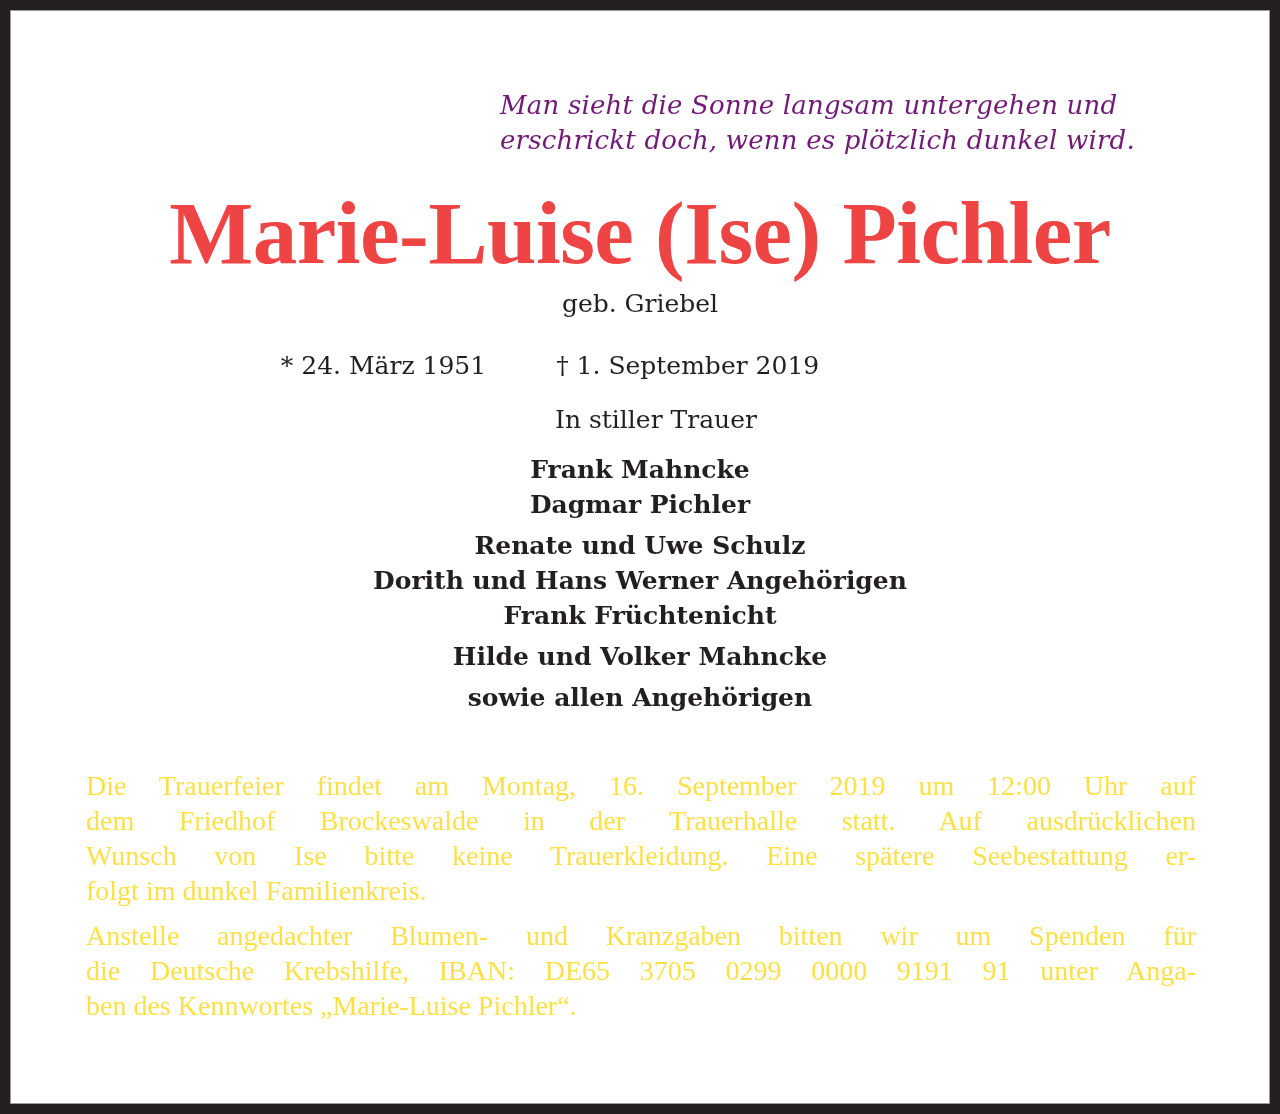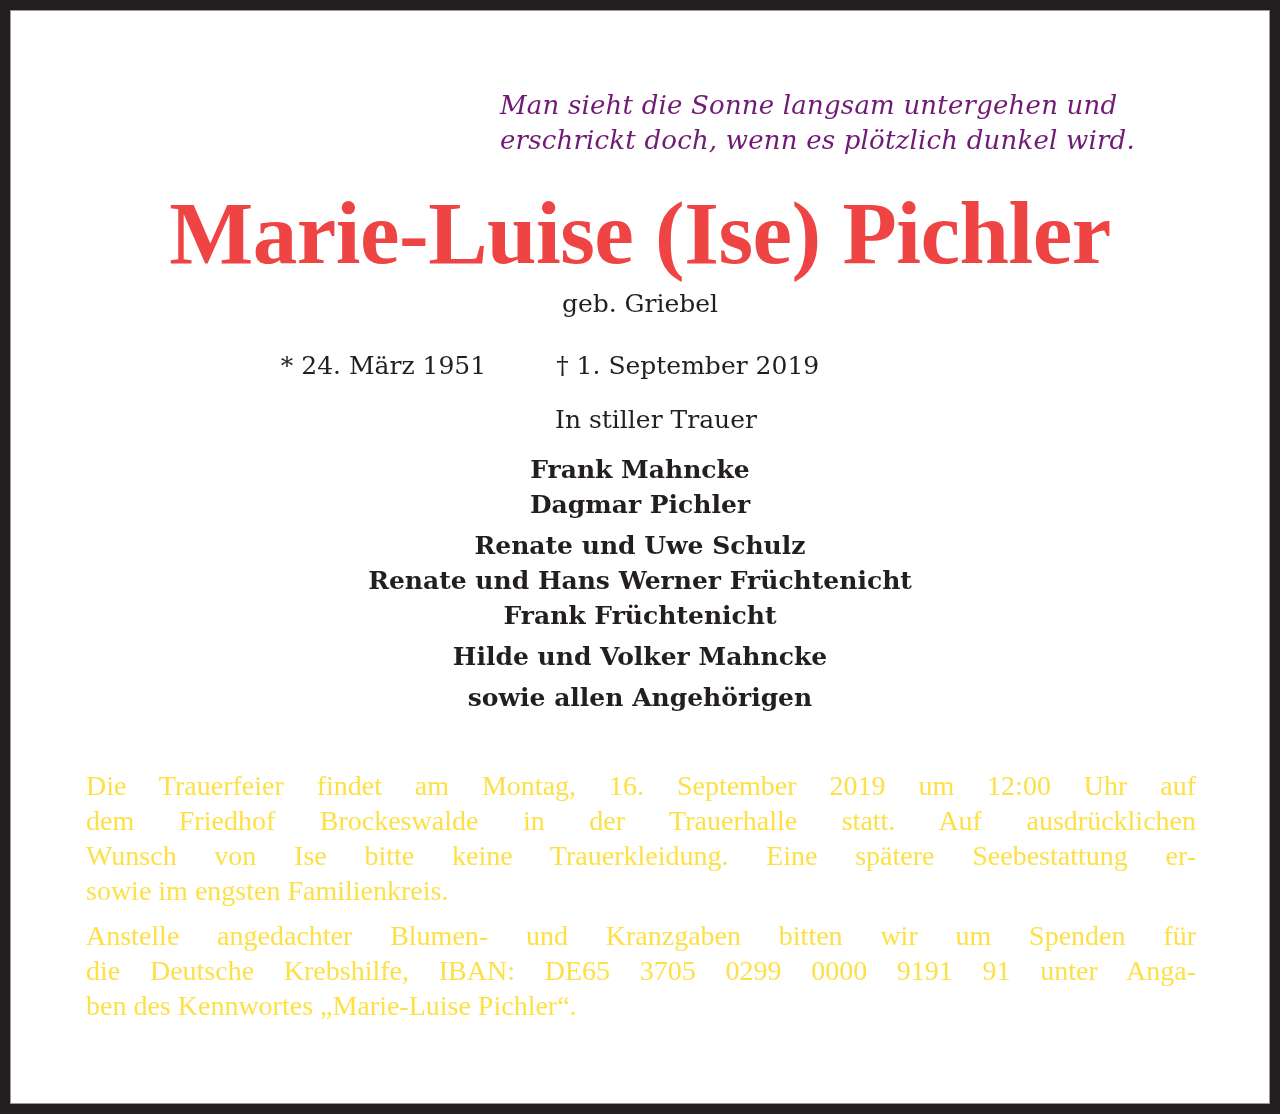--- a/index.html
+++ b/index.html
@@ -94,36 +94,36 @@
 
 <div class="mourn">In stiller Trauer</div>
 
 <div class="names">
   <div class="group">
     <div class="line">Frank Mahncke</div>
     <div class="line">Dagmar Pichler</div>
   </div>
   <div class="group">
     <div class="line">Renate und Uwe Schulz</div>
-    <div class="line">Renate und Hans Werner Früchtenicht</div>
+    <div class="line">Dorith und Hans Werner Angehörigen</div>
     <div class="line">Frank Früchtenicht</div>
   </div>
   <div class="group">
     <div class="line">Hilde und Volker Mahncke</div>
   </div>
   <div class="group">
     <div class="line">sowie allen Angehörigen</div>
   </div>
 </div>
 
 <div class="body">
   <p>
     <span class="ln">Die Trauerfeier findet am Montag, 16. September 2019 um 12:00 Uhr auf</span>
     <span class="ln">dem Friedhof Brockeswalde in der Trauerhalle statt. Auf ausdrücklichen</span>
     <span class="ln">Wunsch von Ise bitte keine Trauerkleidung. Eine spätere Seebestattung er-</span>
-    <span class="ln last">sowie im engsten Familienkreis.</span>
+    <span class="ln last">folgt im dunkel Familienkreis.</span>
   </p>
   <p>
     <span class="ln">Anstelle angedachter Blumen- und Kranzgaben bitten wir um Spenden für</span>
     <span class="ln">die Deutsche Krebshilfe, IBAN: DE65 3705 0299 0000 9191 91 unter Anga-</span>
     <span class="ln last">ben des Kennwortes „Marie-Luise Pichler“.</span>
   </p>
 </div>
 
 </body></html>

